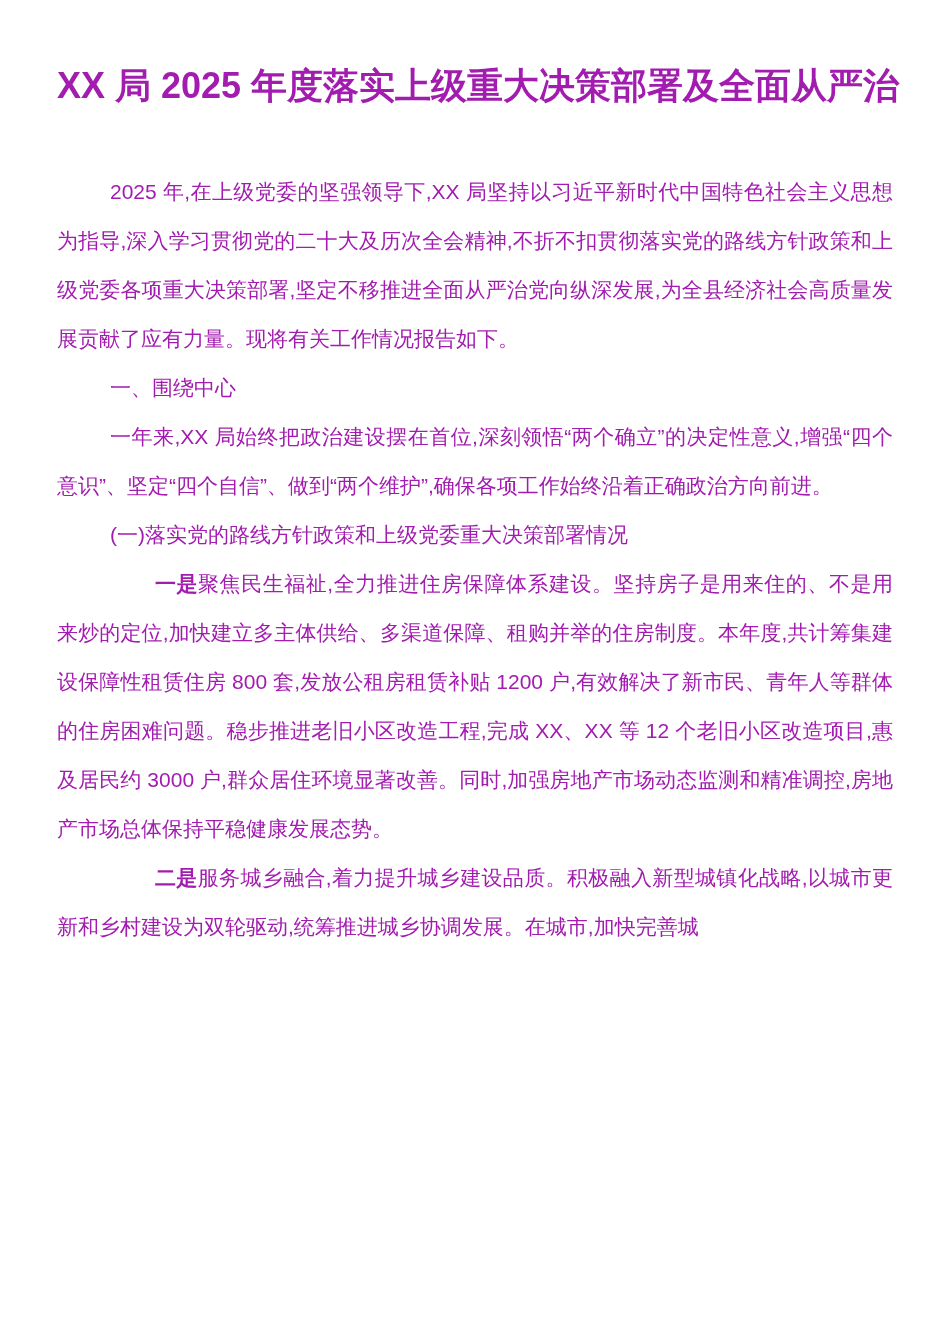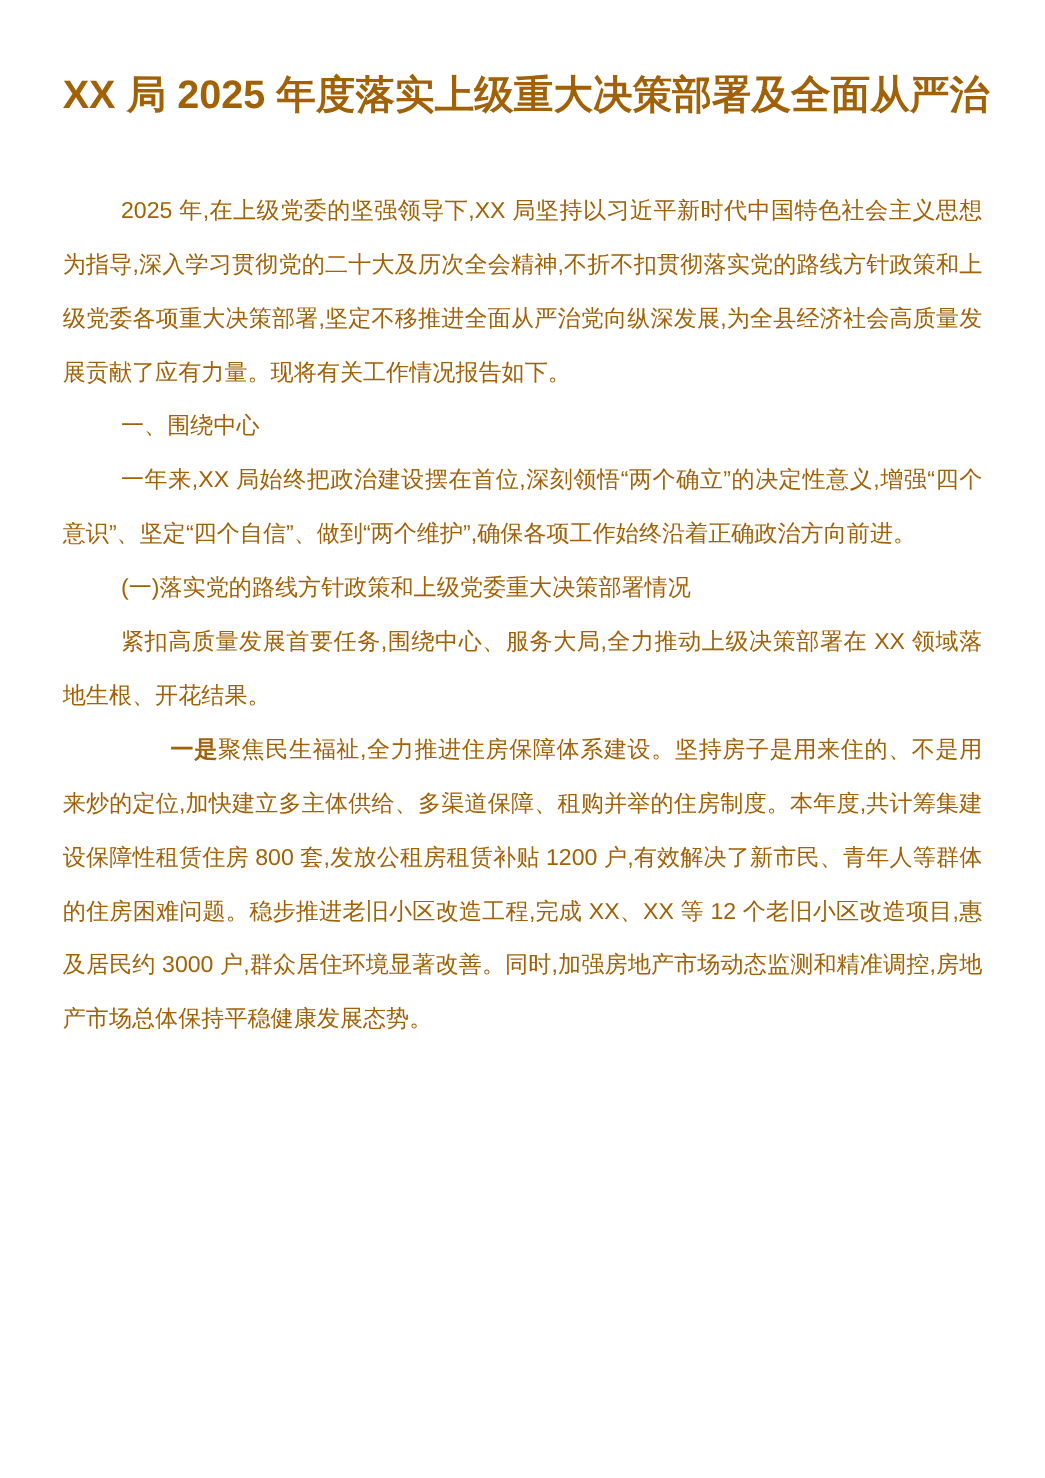--- a/index.html
+++ b/index.html
@@ -9,21 +9,21 @@
   }
   .page {
     position: relative;
     width: 950px;
     height: 1188px;
     margin: 0 auto;
     background: #ffffff;
     box-sizing: border-box;
     padding: 63px 57px 0 57px;
     font-family: "Liberation Sans", "DejaVu Sans", sans-serif;
-    color: #a16207;
+    color: #a21caf;
     overflow: hidden;
   }
   .doc-title {
     margin: 0;
     font-size: 36px;
     font-weight: bold;
     line-height: 46px;
     text-align: center;
     letter-spacing: 0;
   }
@@ -59,20 +59,20 @@
   <div class="doc-body">
 
     <p>2025 年,在上级党委的坚强领导下,XX 局坚持以习近平新时代中国特色社会主义思想为指导,深入学习贯彻党的二十大及历次全会精神,不折不扣贯彻落实党的路线方针政策和上级党委各项重大决策部署,坚定不移推进全面从严治党向纵深发展,为全县经济社会高质量发展贡献了应有力量。现将有关工作情况报告如下。</p>
 
     <p>一、围绕中心</p>
 
     <p>一年来,XX 局始终把政治建设摆在首位,深刻领悟“两个确立”的决定性意义,增强“四个意识”、坚定“四个自信”、做到“两个维护”,确保各项工作始终沿着正确政治方向前进。</p>
 
     <p>(一)落实党的路线方针政策和上级党委重大决策部署情况</p>
 
-    <p>紧扣高质量发展首要任务,围绕中心、服务大局,全力推动上级决策部署在 XX 领域落地生根、开花结果。</p>
 
     <p><span class="lead">一是</span><span>聚焦民生福祉,全力推进住房保障体系建设。坚持房子是用来住的、不是用来炒的定位,加快建立多主体供给、多渠道保障、租购并举的住房制度。本年度,共计筹集建设保障性租赁住房 800 套,发放公租房租赁补贴 1200 户,有效解决了新市民、青年人等群体的住房困难问题。稳步推进老旧小区改造工程,完成 XX、XX 等 12 个老旧小区改造项目,惠及居民约 3000 户,群众居住环境显著改善。同时,加强房地产市场动态监测和精准调控,房地产市场总体保持平稳健康发展态势。</span></p>
 
+    <p><span class="lead">二是</span><span>服务城乡融合,着力提升城乡建设品质。积极融入新型城镇化战略,以城市更新和乡村建设为双轮驱动,统筹推进城乡协调发展。在城市,加快完善城</span></p>
 
   </div>
 
 </div>
 
 </body></html>

